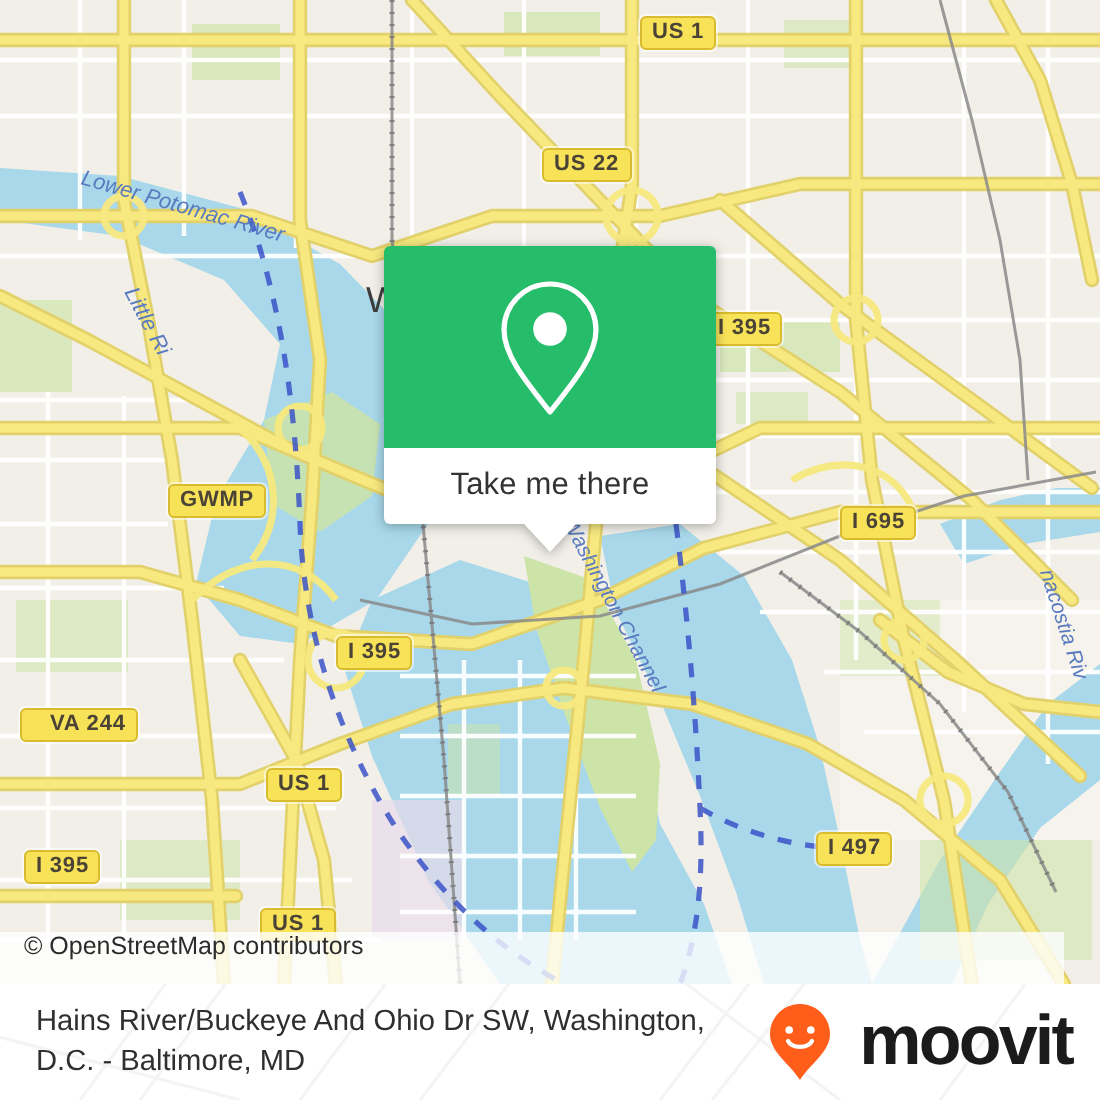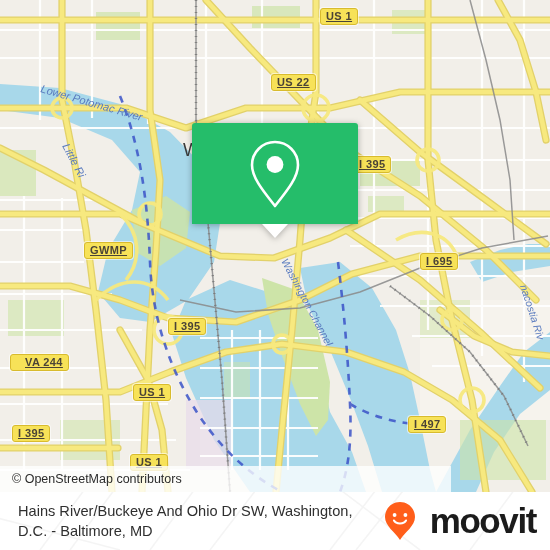--- a/index.html
+++ b/index.html
@@ -44,33 +44,31 @@
     border-radius: 3px;
     color: #4a4336;
     font-family: "Liberation Sans", sans-serif;
     font-size: 11px;
     font-weight: bold;
     letter-spacing: .4px;
     padding: 1px 5px 2px 5px;
     line-height: 12px;
     white-space: nowrap;
     box-shadow: 0 0 0 1px rgba(255,255,255,.55);
-    text-decoration: underline;
   }
 
   
   #attribution {
     position: absolute;
     left: 0;
     bottom: 0;
-    width: 451px;
+    width: 532px;
     height: 26px;
     background: rgba(255,255,255,.78);
     display: flex;
-    align-items: center;
   }
   #attribution .attr-text {
     font-family: "Liberation Sans", sans-serif;
     font-size: 12.5px;
     color: #2b2b2b;
     padding-left: 12px;
     white-space: nowrap;
   }
 
   
@@ -368,20 +366,23 @@
       <span class="attr-text">© OpenStreetMap contributors</span>
     </div>
 
     <div id="callout">
       <div id="callout-head">
         <svg width="58" height="72" viewBox="0 0 58 72">
           <path d="M29 4 C16.3 4 6 14.3 6 27 C6 40 18 54 29 68 C40 54 52 40 52 27 C52 14.3 41.7 4 29 4 Z" fill="none" stroke="#ffffff" stroke-width="2.6" stroke-linejoin="round"></path>
           <circle cx="29" cy="26.5" r="8.4" fill="#ffffff"></circle>
         </svg>
       </div>
+      <div id="callout-body">
+        <span id="callout-label">Take me there</span>
+      </div>
       <div id="callout-tail"></div>
     </div>
 
   </div>
 
   <div id="footer">
 
     <svg id="footer-watermark" viewBox="0 0 550 58">
       <g stroke="#ececec" stroke-width="1.6" fill="none">
         <path d="M40,58 L90,-10"></path>

